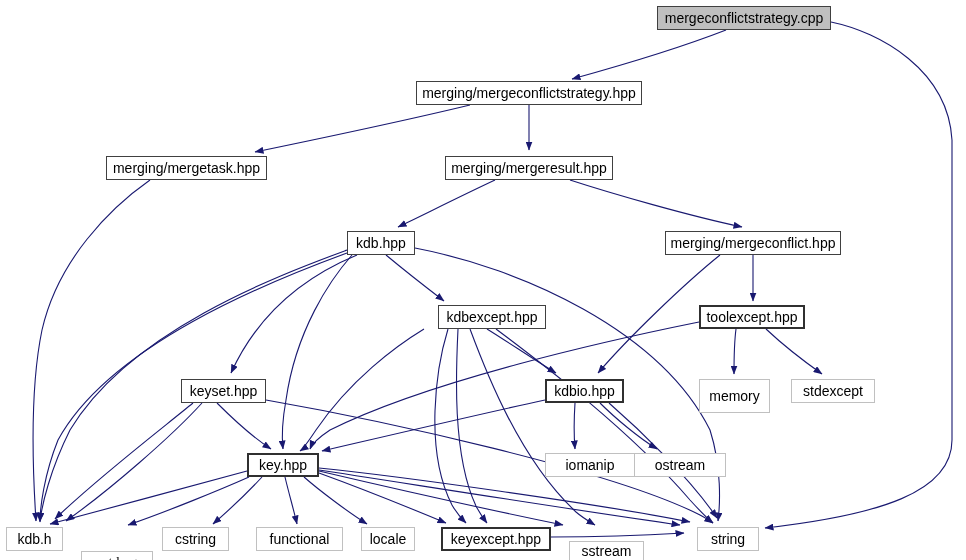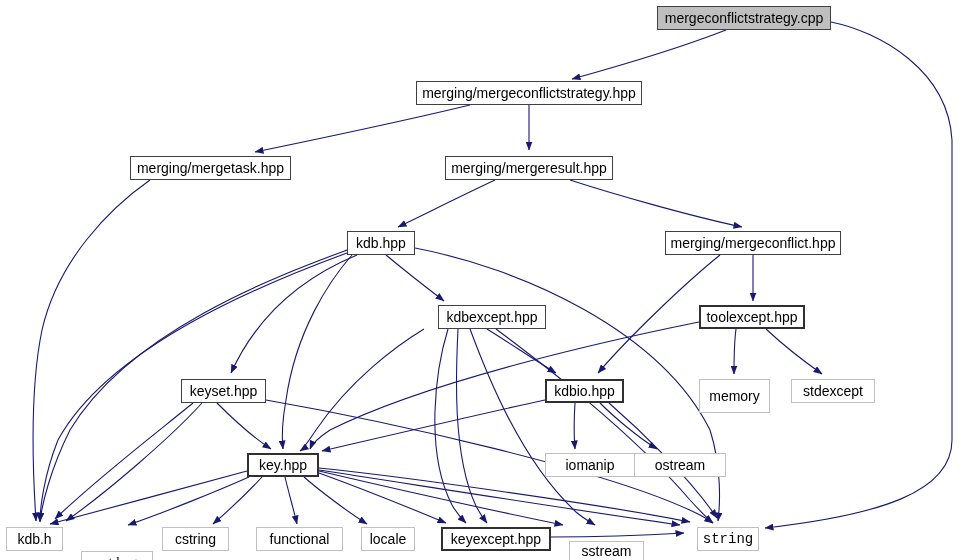--- a/index.html
+++ b/index.html
@@ -105,21 +105,21 @@
         <path d="M 551,537 C 600,537 650,535 684,533" fill="none" stroke="#191970" stroke-width="1.1" marker-end="url(#arrowhead)"></path>
       </g>
   </svg>
   <div id="node-group">
       <div class="gnode root" style="left: 657px; top: 6px; width: 174px; height: 24px;">
         <span>mergeconflictstrategy.cpp</span>
       </div>
       <div class="gnode local" style="left: 416px; top: 81px; width: 226px; height: 24px;">
         <span>merging/mergeconflictstrategy.hpp</span>
       </div>
-      <div class="gnode local" style="left: 130px; top: 156px; width: 161px; height: 24px;">
+      <div class="gnode local" style="left: 106px; top: 156px; width: 161px; height: 24px;">
         <span>merging/mergetask.hpp</span>
       </div>
       <div class="gnode local" style="left: 445px; top: 156px; width: 168px; height: 24px;">
         <span>merging/mergeresult.hpp</span>
       </div>
       <div class="gnode local" style="left: 347px; top: 231px; width: 68px; height: 24px;">
         <span>kdb.hpp</span>
       </div>
       <div class="gnode local" style="left: 665px; top: 231px; width: 176px; height: 24px;">
         <span>merging/mergeconflict.hpp</span>
@@ -165,17 +165,17 @@
       </div>
       <div class="gnode system" style="left: 361px; top: 527px; width: 54px; height: 24px;">
         <span>locale</span>
       </div>
       <div class="gnode thick" style="left: 441px; top: 527px; width: 110px; height: 24px;">
         <span>keyexcept.hpp</span>
       </div>
       <div class="gnode system" style="left: 569px; top: 541px; width: 75px; height: 20px;">
         <span>sstream</span>
       </div>
-      <div class="gnode system" style="left: 697px; top: 527px; width: 62px; height: 24px; font-family: Liberation Mono, monospace;">
+      <div class="gnode system" style="left: 697px; top: 527px; width: 62px; height: 24px;">
         <span>string</span>
       </div>
     </div>
 </div>
 
 </body></html>

